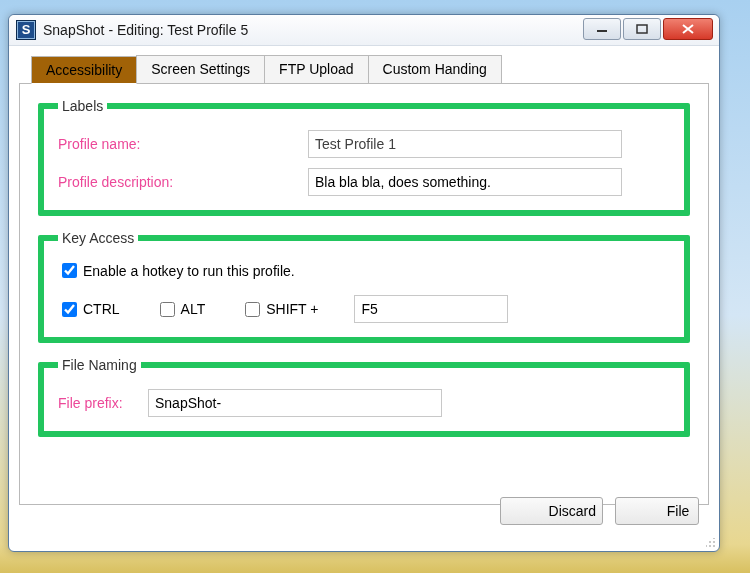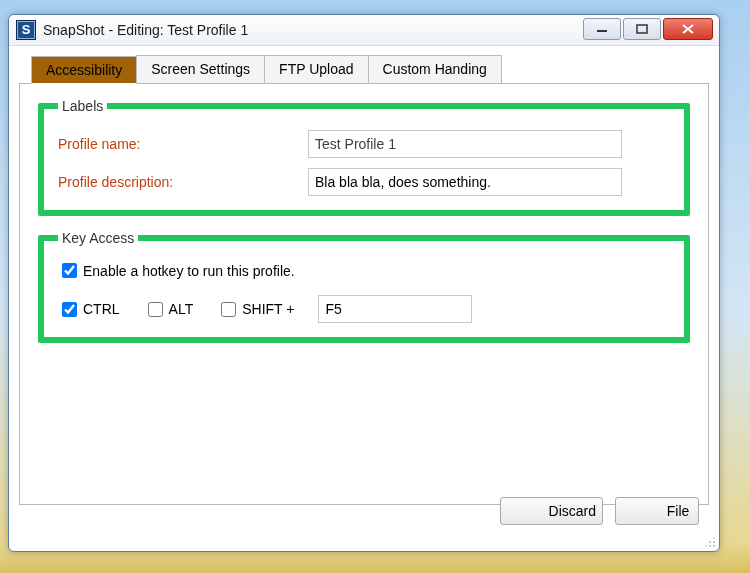--- a/index.html
+++ b/index.html
@@ -13,45 +13,45 @@
 .wbtn svg{pointer-events:none;}
 .client{position:absolute;left:10px;top:40px;right:10px;bottom:12px;}
 .tabs{display:flex;margin-left:12px;}
 .tab{padding:5px 14px;border:1px solid #b9b9b9;border-bottom:none;background:#f4f4f4;margin-right:-1px;position:relative;font-size:14px;cursor:pointer;}
 .tab.active{background:#a16207;z-index:2;border-bottom:1px solid #fff;top:1px;}
 .panel{border:1px solid #b9b9b9;background:#fff;padding:14px 18px 18px 18px;height:388px;position:relative;}
 fieldset{border:6px solid #22c55e;border-radius:2px;margin:0 0 14px 0;padding:10px 14px 14px 14px;}
 legend{padding:0 4px;color:#333;font-size:14px;}
 .row{display:flex;align-items:center;margin-top:10px;}
 .row:first-of-type{margin-top:6px;}
-.lbl{width:250px;font-size:14px;color:#c2410c;}
+.lbl{width:250px;font-size:14px;color:#ec4899;}
 .lbl.short{width:90px;}
 input[type=text]{height:22px;border:1px solid #c8c8c8;padding:2px 6px;font-family:inherit;font-size:14px;background:#fff;}
 input[disabled]{color:#404040;}
 .wide{width:300px;}
-.chk{display:inline-flex;align-items:center;margin-right:24px;font-size:14px;}
+.chk{display:inline-flex;align-items:center;margin-right:36px;font-size:14px;}
 .chk input{margin-right:6px;width:15px;height:15px;}
 .footer{position:absolute;right:10px;bottom:14px;display:flex;}
 .btn{min-width:84px;height:28px;margin-left:12px;border:1px solid #a9a9a9;background:linear-gradient(to bottom,#fafafa,#e9e9e9);border-radius:3px;font-family:inherit;font-size:14px;cursor:pointer;padding-left:48px;}
 .grip{position:absolute;right:2px;bottom:2px;width:14px;height:14px;opacity:.35;}
 .grip::before{content:"";position:absolute;right:1px;bottom:1px;width:10px;height:10px;background:
  radial-gradient(circle at 8px 8px,#666 1px,transparent 1.2px),
  radial-gradient(circle at 4px 8px,#666 1px,transparent 1.2px),
  radial-gradient(circle at 8px 4px,#666 1px,transparent 1.2px),
  radial-gradient(circle at 0px 8px,#666 1px,transparent 1.2px),
  radial-gradient(circle at 4px 4px,#666 1px,transparent 1.2px),
  radial-gradient(circle at 8px 0px,#666 1px,transparent 1.2px);}
 </style>
 </head>
 <body>
 
 <div class="window">
   <div class="titlebar">
     <div class="appicon">S</div>
-    <div class="title">SnapShot - Editing: Test Profile 1</div>
+    <div class="title">SnapShot - Editing: Test Profile 5</div>
     <div class="winbtns">
       <div class="wbtn">
         <svg width="12" height="10">
             <rect x="1" y="6" width="10" height="2" fill="#333"></rect>
           </svg>
       </div>
       <div class="wbtn">
         <svg width="12" height="10">
             <rect x="1" y="1" width="10" height="8" fill="none" stroke="#333" stroke-width="1.5"></rect>
           </svg>
@@ -102,20 +102,27 @@
             <span>ALT</span>
           </label>
           <label class="chk">
             <input type="checkbox" style="">
             <span>SHIFT +</span>
           </label>
           <input type="text" style="width: 140px;" value="F5">
         </div>
       </fieldset>
 
+      <fieldset>
+        <legend>File Naming</legend>
+        <div class="row">
+          <div class="lbl short">File prefix:</div>
+          <input type="text" style="width: 280px;" value="SnapShot-">
+        </div>
+      </fieldset>
 
     </div>
 
     <div class="footer">
       <button class="btn">Discard</button>
       <button class="btn">File</button>
     </div>
   </div>
 
   <div class="grip"></div>

